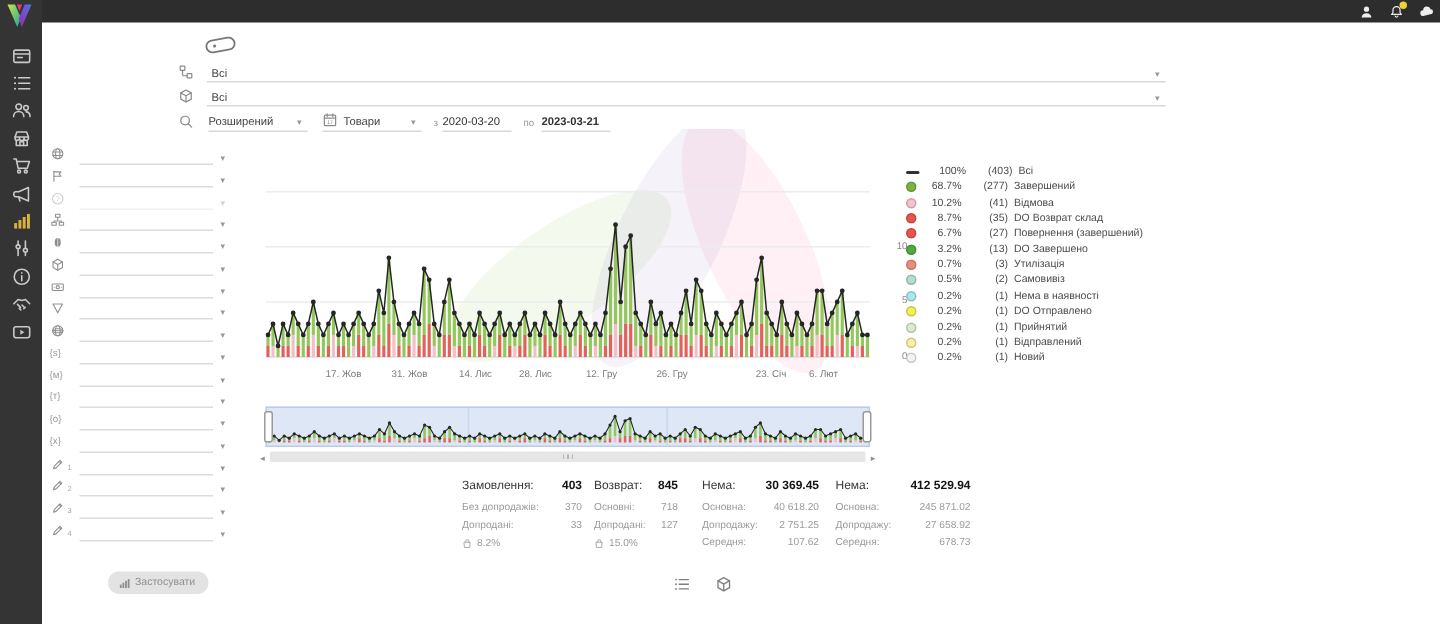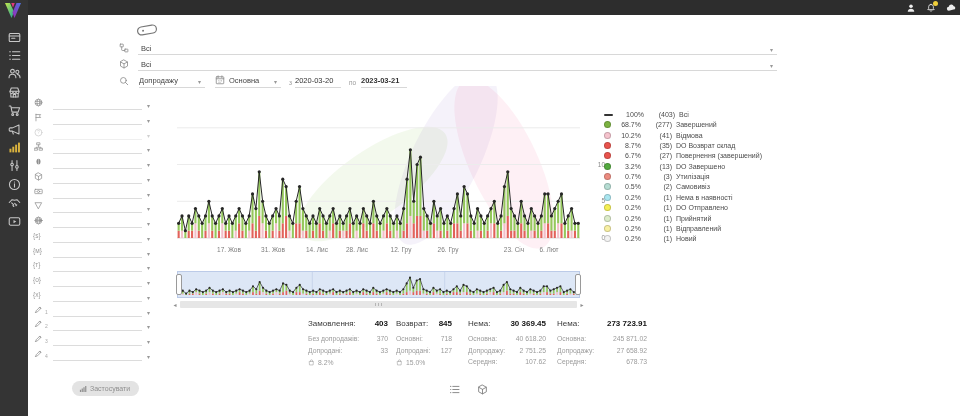--- a/index.html
+++ b/index.html
@@ -256,32 +256,32 @@
   </div>
 
   <div class="frow" style="top:73px">
     <span class="fic2 ic">
         <svg viewBox="0 0 16 16" fill="none" stroke="currentColor" stroke-width="1.3" stroke-linecap="round" stroke-linejoin="round">
           <circle cx="7" cy="7" r="4.6"></circle>
           <path d="M10.4 10.4L14 14"></path>
         </svg>
       </span>
     <span class="r3seg" style="left:20px;width:66px">
-      <span>Допродажу</span>
+      <span>Розширений</span>
       <span class="car" style="margin-left:4px">▾</span>
     </span>
     <span class="r3seg" style="left:96px;width:66px">
       <span class="ic" style="width:10px;height:10px;margin-right:4px;color:#8a8a8a">
           <svg viewBox="0 0 16 16" fill="none" stroke="currentColor" stroke-width="1.3" stroke-linecap="round" stroke-linejoin="round">
             <rect x="2" y="2.8" width="12" height="11.2" rx="1"></rect>
             <path d="M2 6h12M5 1.4v2.8M11 1.4v2.8"></path>
             <text x="8" y="12.4" font-size="5.5" text-anchor="middle" fill="currentColor" stroke="none" font-family="inherit">17</text>
           </svg>
         </span>
-      <span>Основна</span>
+      <span>Товари</span>
       <span class="car" style="margin-left:8px">▾</span>
     </span>
     <span class="r3lbl" style="left:170px">з</span>
     <span class="r3seg" style="left:176px;width:46px;font-weight:normal;color:#333">
       <span>2020-03-20</span>
     </span>
     <span class="r3lbl" style="left:230px">по</span>
     <span class="r3seg" style="left:242px;width:46px;font-weight:bold;color:#333">
       <span>2023-03-21</span>
     </span>
@@ -1306,21 +1306,21 @@
           <span>2 751.25</span>
         </div>
         <div class="stat-sub">
           <span>Середня:</span>
           <span>107.62</span>
         </div>
       </div>
       <div class="stat" style="left:557px;width:90px">
         <div class="stat-head">
           <span>Нема:</span>
-          <span class="stat-val">273 723.91</span>
+          <span class="stat-val">412 529.94</span>
         </div>
         <div class="stat-sub">
           <span>Основна:</span>
           <span>245 871.02</span>
         </div>
         <div class="stat-sub">
           <span>Допродажу:</span>
           <span>27 658.92</span>
         </div>
         <div class="stat-sub">

